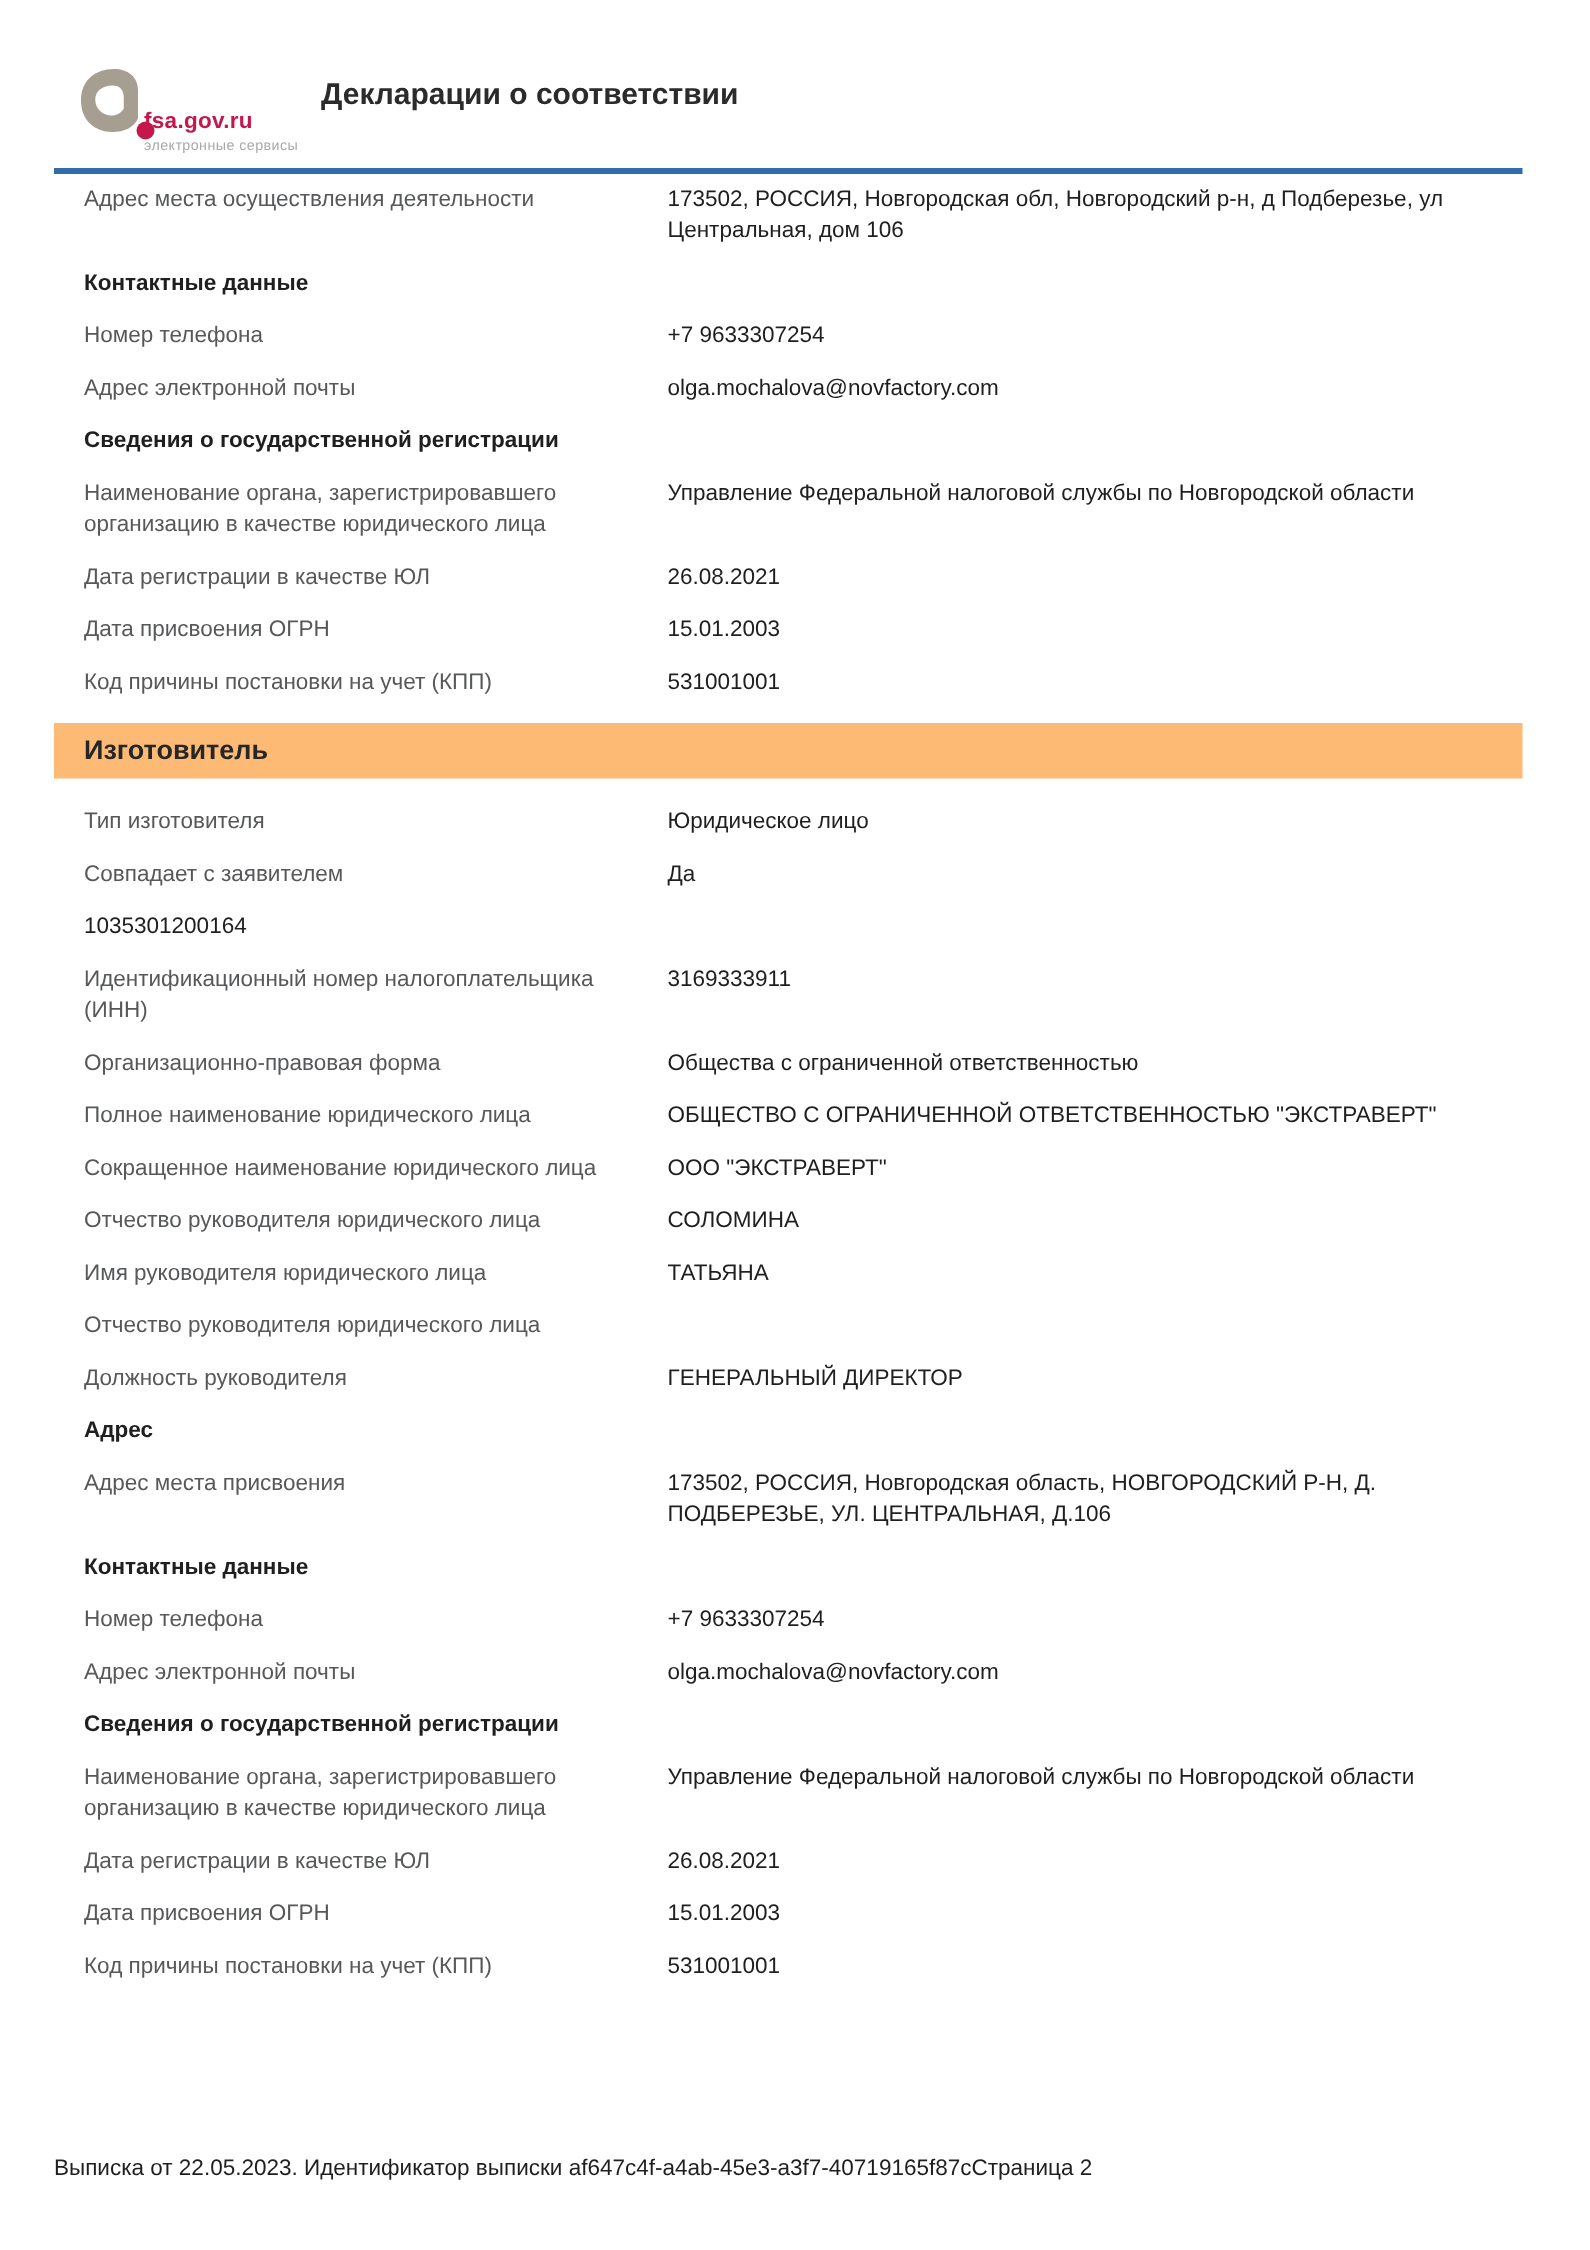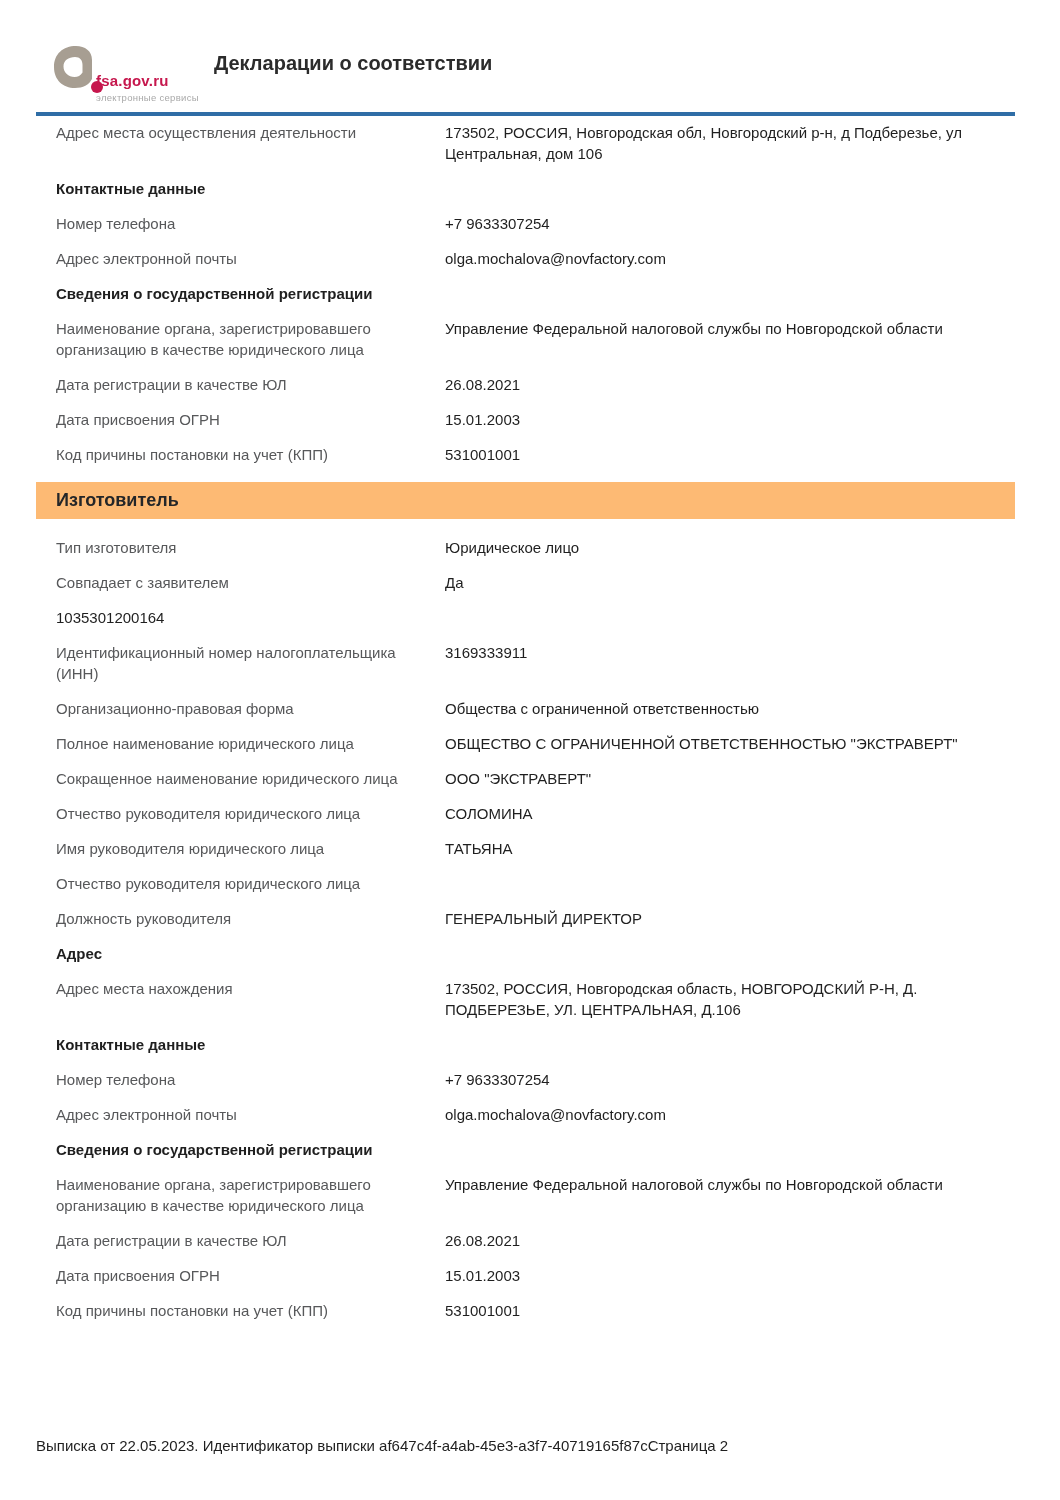--- a/index.html
+++ b/index.html
@@ -147,21 +147,21 @@
       <div class="label">Отчество руководителя юридического лица</div>
     </div>
     <div class="row">
       <div class="label">Должность руководителя</div>
       <div class="value">ГЕНЕРАЛЬНЫЙ ДИРЕКТОР</div>
     </div>
     <div class="row sub">
       <div class="subheader">Адрес</div>
     </div>
     <div class="row">
-      <div class="label">Адрес места нахождения</div>
+      <div class="label">Адрес места присвоения</div>
       <div class="value">173502, РОССИЯ,  Новгородская область, НОВГОРОДСКИЙ Р-Н, Д. ПОДБЕРЕЗЬЕ, УЛ. ЦЕНТРАЛЬНАЯ, Д.106</div>
     </div>
     <div class="row sub">
       <div class="subheader">Контактные данные</div>
     </div>
     <div class="row">
       <div class="label">Номер телефона</div>
       <div class="value">+7 9633307254</div>
     </div>
     <div class="row">

